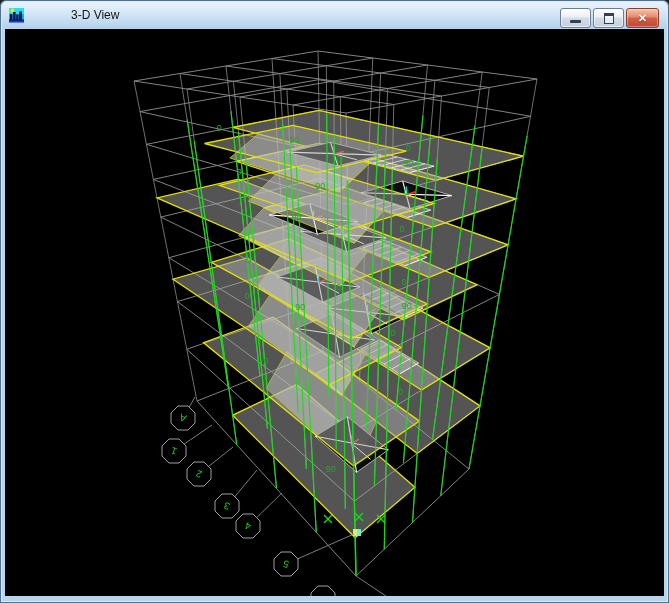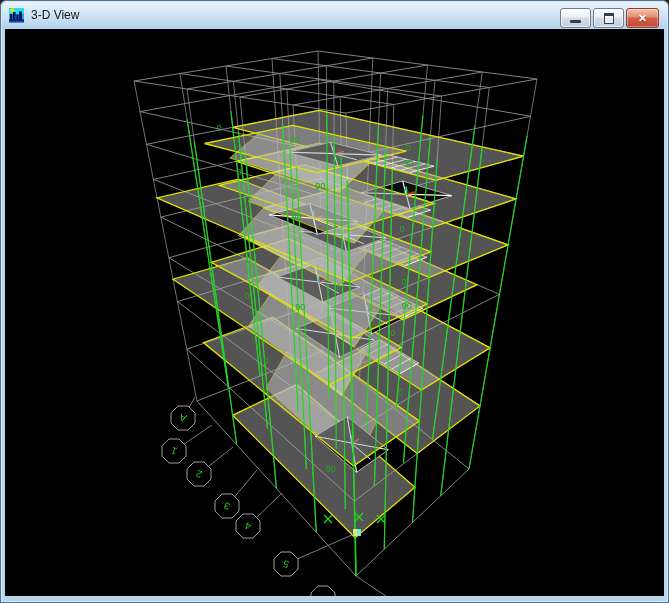--- a/index.html
+++ b/index.html
@@ -2,21 +2,21 @@
 <html><head>
 <meta charset="utf-8">
 <style>
   html,body{margin:0;padding:0;background:#222;}
   body{width:669px;height:603px;position:relative;font-family:"Liberation Sans",sans-serif;-webkit-font-smoothing:antialiased;}
   .window{position:absolute;left:0;top:0;width:667px;height:601px;background:#b7d5ec;
           border:1px solid #52708f;border-radius:6px 6px 0 0;
           box-shadow:inset 0 0 0 1px rgba(255,255,255,.5);}
   .titlebar{position:absolute;left:1px;right:1px;top:1px;height:26px;border-radius:5px 5px 0 0;
             background:linear-gradient(#eaf3fc,#d3e5f6 45%,#bcd8ee 85%,#b2d0ea);
-            display:flex;align-items:center;}
+            display:flex;align-items:center;gap:40px;}
   .app-icon{width:16px;height:16px;margin-left:7px;flex:0 0 auto;}
   .title-text{margin-left:6px;font-size:12px;color:#151515;}
   .win-buttons{position:absolute;right:8px;top:6px;display:flex;gap:2px;}
   .wbtn{width:29px;height:18px;border:1px solid #6b7c8e;border-radius:3px;position:relative;
         background:linear-gradient(#ffffff,#eaeff5 45%,#d3dde8 50%,#c5d1de);
         box-shadow:inset 0 0 0 1px rgba(255,255,255,.65);}
   .wbtn.close{width:31px;border-color:#8e3b28;
         background:linear-gradient(#f6c3ac,#e28a6d 45%,#d2604a 50%,#bf4833);
         box-shadow:inset 0 0 0 1px rgba(255,255,255,.35);}
   .glyph-min{position:absolute;left:9px;bottom:4px;width:11px;height:3px;background:#33404f;border-radius:1px;}

